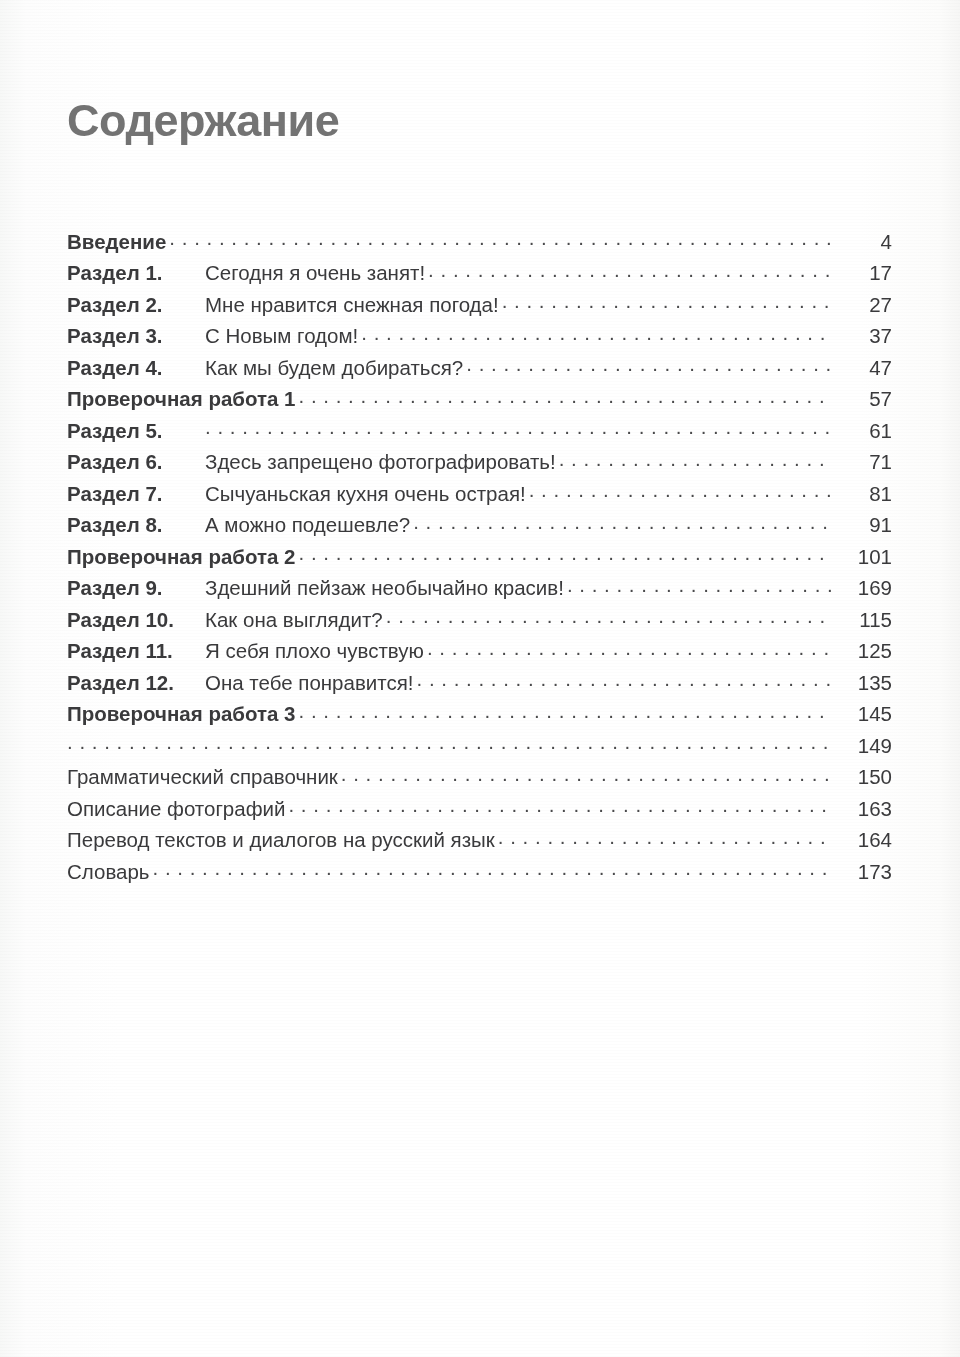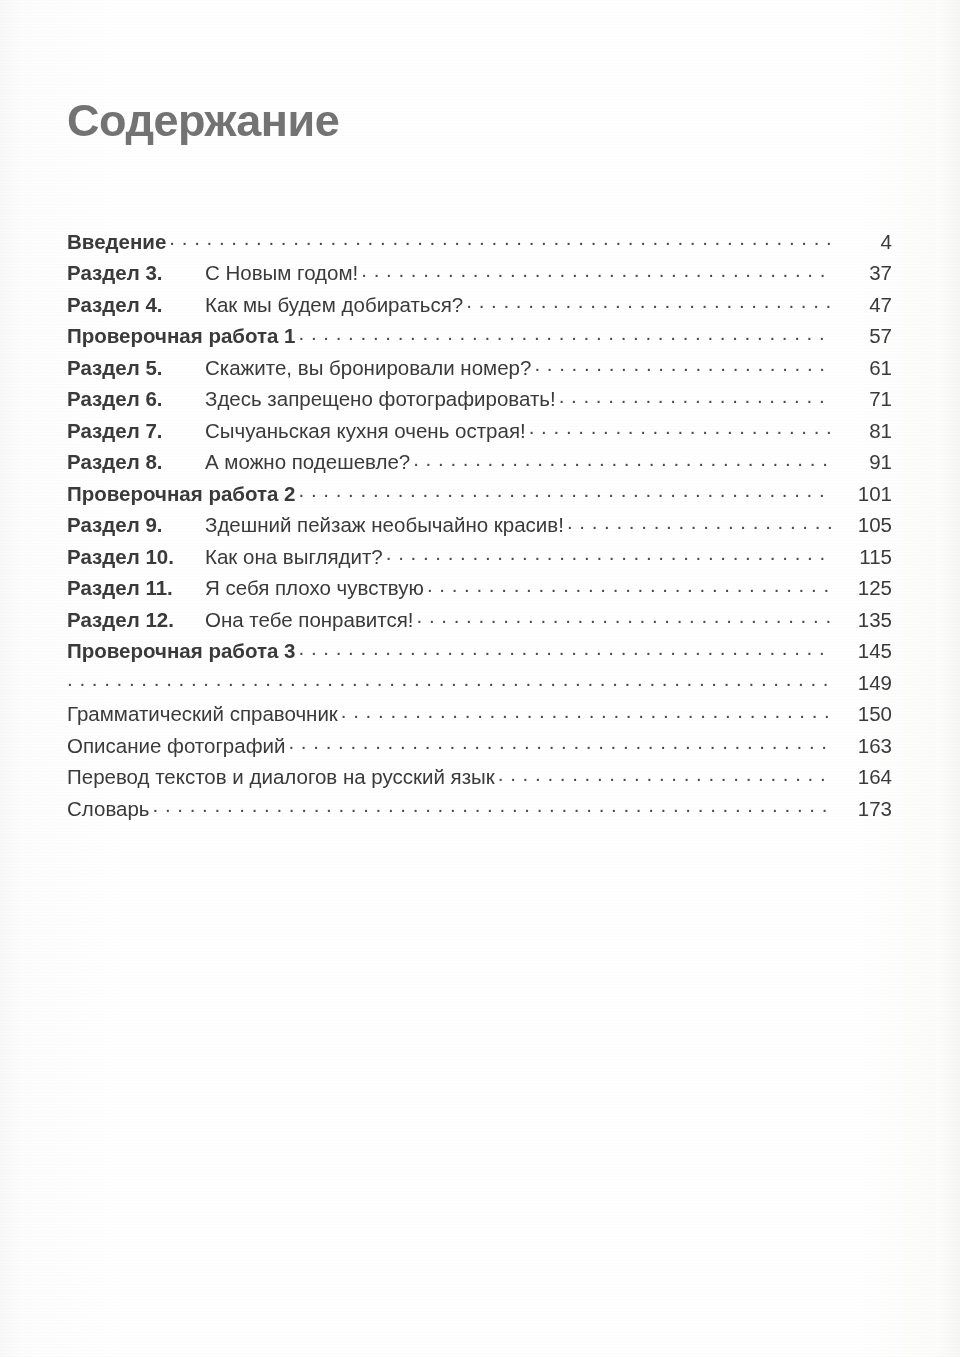--- a/index.html
+++ b/index.html
@@ -127,39 +127,50 @@
 
   <h1 class="toc-title">Содержание</h1>
 
   <div class="toc-list">
       <div class="toc-row plain-bold">
         <span class="toc-text">Введение</span>
         <span class="toc-dots"></span>
         <span class="toc-page">4</span>
       </div>
       <div class="toc-row has-label">
+        <span class="toc-label">Раздел 1.</span>
+        <span class="toc-text">Сегодня я очень занят!</span>
+        <span class="toc-dots"></span>
+        <span class="toc-page">17</span>
+      </div>
+      <div class="toc-row has-label">
+        <span class="toc-label">Раздел 2.</span>
+        <span class="toc-text">Мне нравится снежная погода!</span>
+        <span class="toc-dots"></span>
+        <span class="toc-page">27</span>
+      </div>
+      <div class="toc-row has-label">
         <span class="toc-label">Раздел 3.</span>
         <span class="toc-text">С Новым годом!</span>
         <span class="toc-dots"></span>
         <span class="toc-page">37</span>
       </div>
       <div class="toc-row has-label">
         <span class="toc-label">Раздел 4.</span>
         <span class="toc-text">Как мы будем добираться?</span>
         <span class="toc-dots"></span>
         <span class="toc-page">47</span>
       </div>
       <div class="toc-row plain-bold">
         <span class="toc-text">Проверочная работа 1</span>
         <span class="toc-dots"></span>
         <span class="toc-page">57</span>
       </div>
       <div class="toc-row has-label">
         <span class="toc-label">Раздел 5.</span>
-        <span class="toc-text">Скажите, вы бронировали номер?</span>
         <span class="toc-dots"></span>
         <span class="toc-page">61</span>
       </div>
       <div class="toc-row has-label">
         <span class="toc-label">Раздел 6.</span>
         <span class="toc-text">Здесь запрещено фотографировать!</span>
         <span class="toc-dots"></span>
         <span class="toc-page">71</span>
       </div>
       <div class="toc-row has-label">
@@ -176,21 +187,21 @@
       </div>
       <div class="toc-row plain-bold">
         <span class="toc-text">Проверочная работа 2</span>
         <span class="toc-dots"></span>
         <span class="toc-page">101</span>
       </div>
       <div class="toc-row has-label">
         <span class="toc-label">Раздел 9.</span>
         <span class="toc-text">Здешний пейзаж необычайно красив!</span>
         <span class="toc-dots"></span>
-        <span class="toc-page">105</span>
+        <span class="toc-page">169</span>
       </div>
       <div class="toc-row has-label wide-label">
         <span class="toc-label">Раздел 10.</span>
         <span class="toc-text">Как она выглядит?</span>
         <span class="toc-dots"></span>
         <span class="toc-page">115</span>
       </div>
       <div class="toc-row has-label wide-label">
         <span class="toc-label">Раздел 11.</span>
         <span class="toc-text">Я себя плохо чувствую</span>

